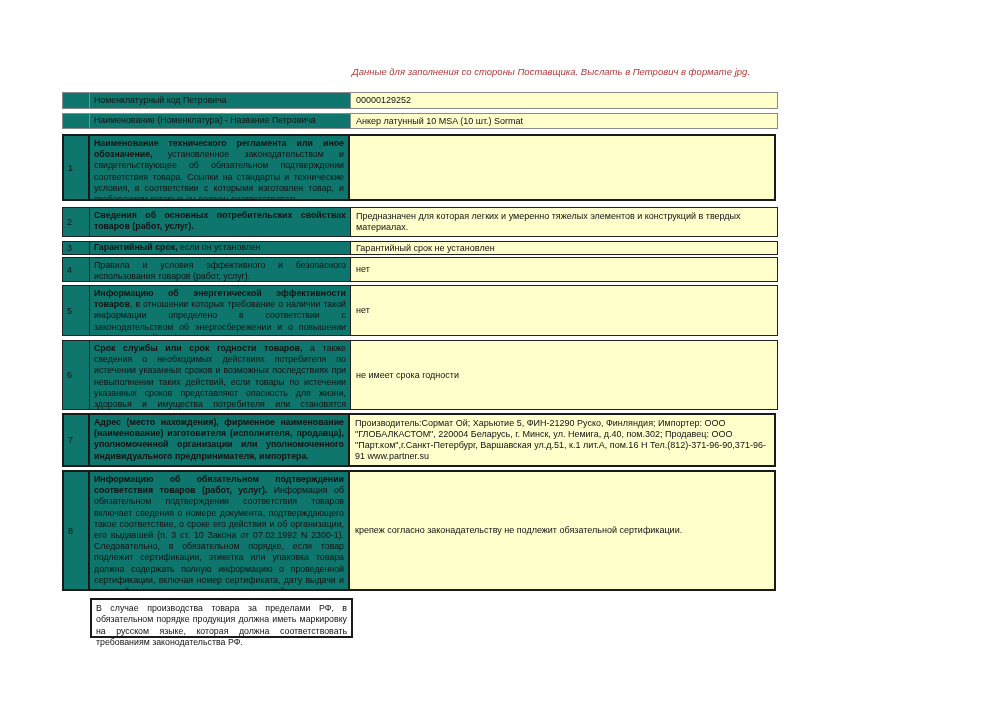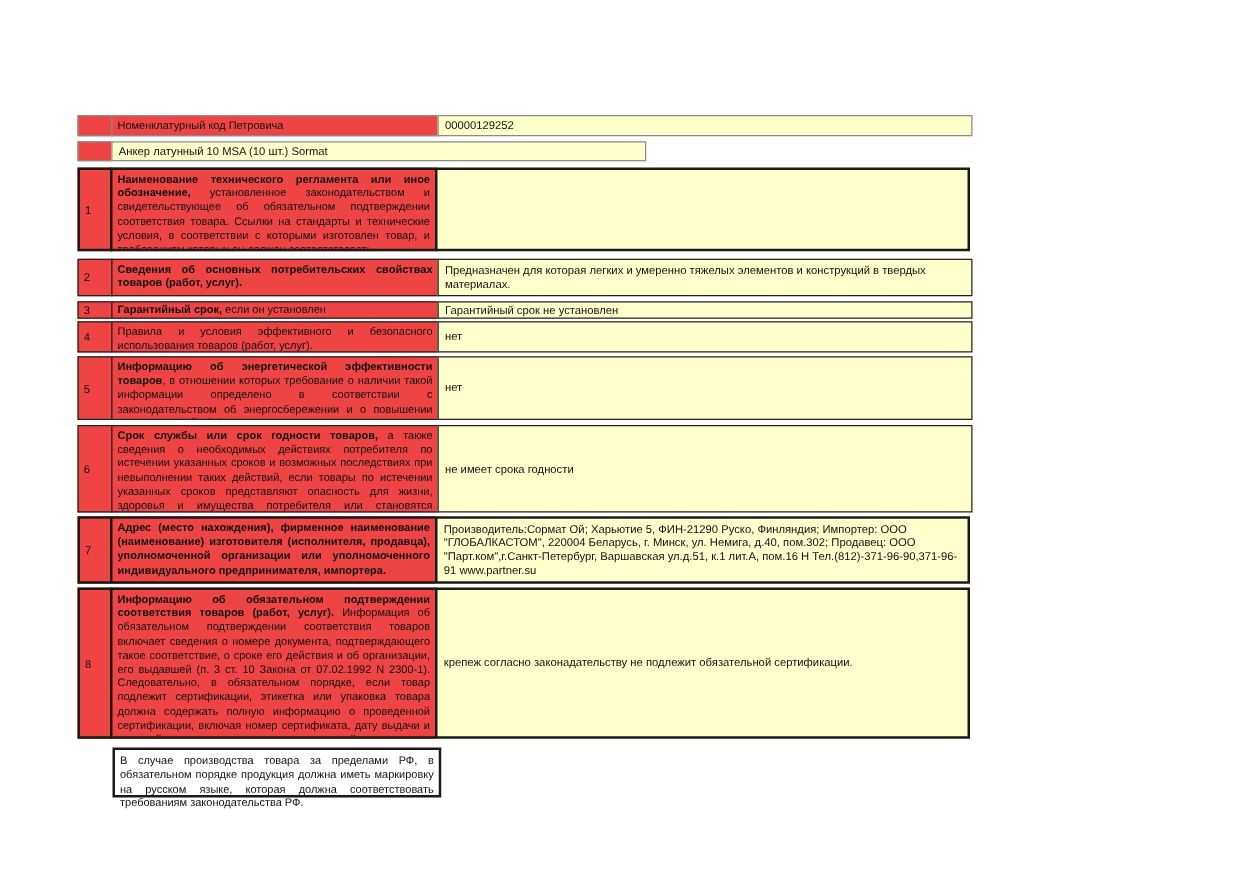--- a/index.html
+++ b/index.html
@@ -1,51 +1,55 @@
 <!DOCTYPE html>
 <html><head>
 <meta charset="utf-8">
 <style>
   html,body{margin:0;padding:0;background:#fff;}
   .sheet{position:relative;width:1000px;height:707px;background:#ffffff;
          font-family:"Liberation Sans","DejaVu Sans",sans-serif;font-size:9px;color:#111;}
   .hdr-note{position:absolute;left:352px;top:66px;font-style:italic;font-size:9.5px;color:#b03a3a;}
   .row{position:absolute;left:62px;display:flex;}
-  .cell{box-sizing:border-box;border:1px solid #222;overflow:hidden;height:100%;background:#ef4444;}
+  .cell{box-sizing:border-box;border:1px solid #222;overflow:hidden;height:100%;background:#0f766e;}
   .cell + .cell{margin-left:-1px;}
   .num{width:28px;display:flex;align-items:center;padding-left:4px;flex:none;}
   .label{width:262px;padding:2px 4px;text-align:justify;line-height:11.2px;font-size:8.8px;flex:none;}
   .label b{font-weight:bold;}
   .value{width:428px;background:#FFFFCC;display:flex;align-items:center;padding:1px 5px;
          line-height:11px;flex:none;}
   .center-label{display:flex;align-items:center;text-align:left;}
   .light .cell{border-color:#8a8a8a;}
   .thick .cell{border-width:2px;border-color:#1a1a1a;}
   .thick .cell + .cell{margin-left:-2px;}
   .footer-note{position:absolute;left:90px;top:598px;width:263px;height:40px;box-sizing:border-box;
          border:2px solid #1a1a1a;padding:3px 4px;text-align:justify;line-height:11.4px;font-size:8.8px;}
 </style>
 </head>
 <body>
 
 <div class="sheet">
 
+  <div class="hdr-note">Данные для заполнения со стороны Поставщика. Выслать в Петрович в формате jpg.</div>
 
   <div class="row light" style="top:92px;height:17px;">
     <div class="cell num"></div>
     <div class="cell label center-label">
       <span>Номенклатурный код Петровича</span>
     </div>
     <div class="cell value">
       <span>00000129252</span>
     </div>
   </div>
 
   <div class="row light" style="top:113px;height:16px;">
     <div class="cell num"></div>
+    <div class="cell label center-label">
+      <span>Наименование (Номенклатура) - Название Петровича</span>
+    </div>
     <div class="cell value">
       <span>Анкер латунный 10 MSA (10 шт.) Sormat</span>
     </div>
   </div>
 
   <div class="row thick" style="top:134px;height:67px;">
     <div class="cell num">1</div>
     <div class="cell label">
       <b>Наименование технического регламента или иное обозначение,</b><span> установленное законодательством и свидетельствующее об обязательном подтверждении соответствия товара. Ссылки на стандарты и технические условия, в соответствии с которыми изготовлен товар, и требованиям которых он должен соответствовать.</span>
     </div>

